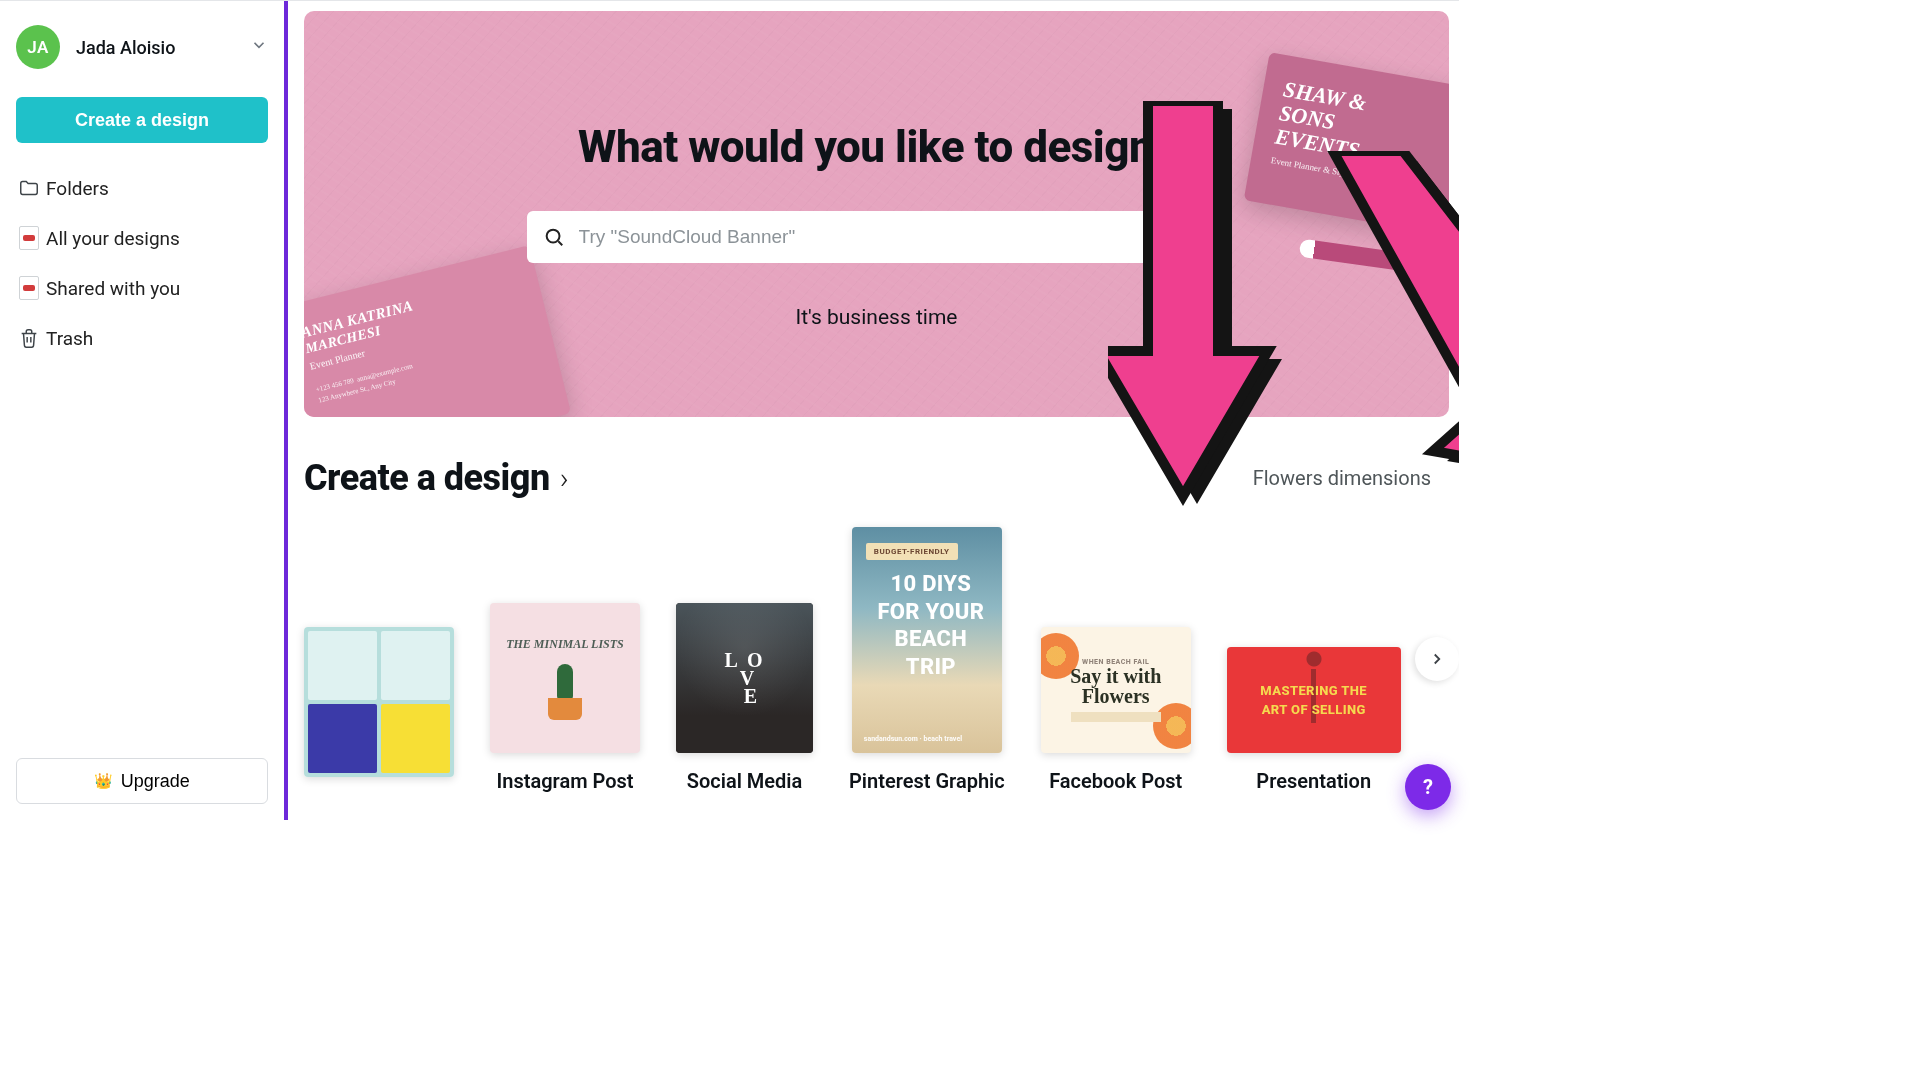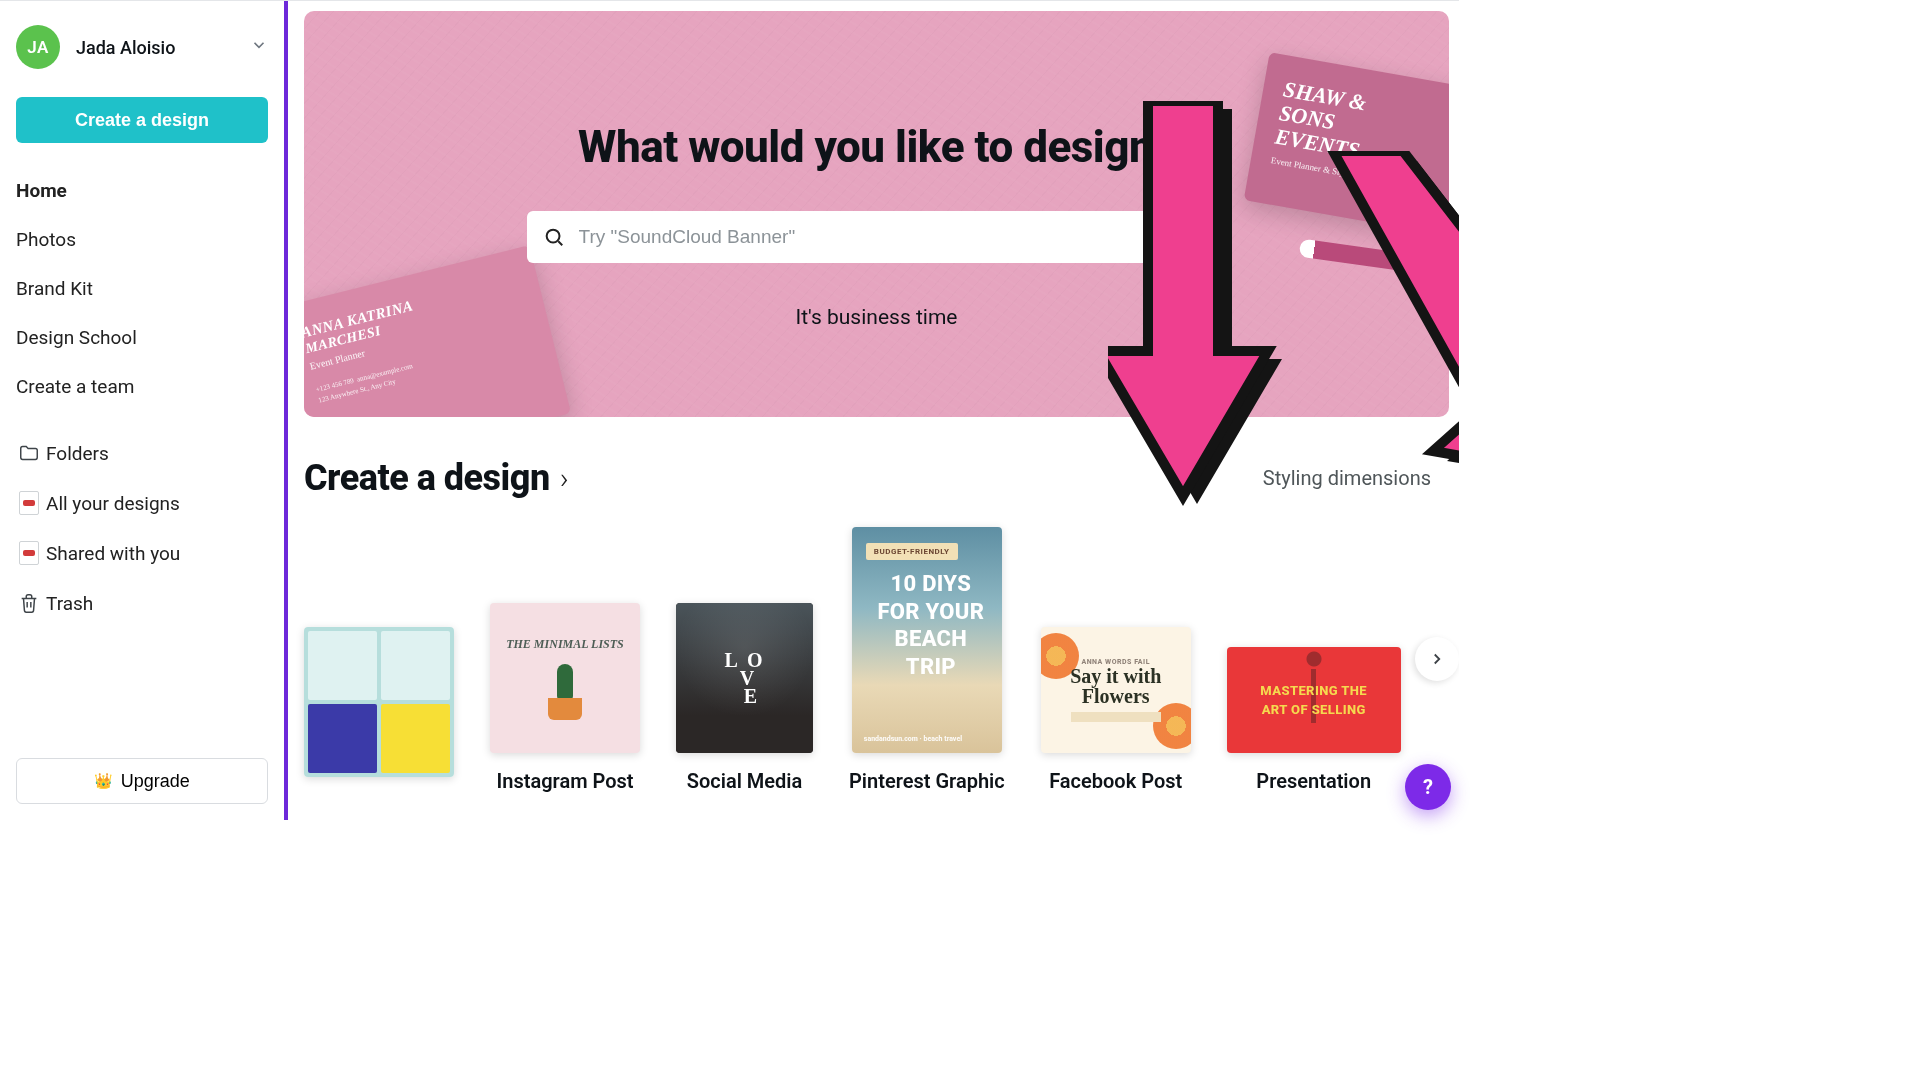--- a/index.html
+++ b/index.html
@@ -341,27 +341,20 @@
       <div class="user-name">Jada Aloisio</div>
       <span class="chevron">
         <svg width="18" height="18" viewBox="0 0 24 24" fill="none" stroke="currentColor" stroke-width="2.2">
             <polyline points="6 9 12 15 18 9"></polyline>
           </svg>
       </span>
     </div>
 
     <button class="create-btn">Create a design</button>
 
-    <nav class="nav-primary">
-      <a href="#" class="active">Home</a>
-      <a href="#">Photos</a>
-      <a href="#">Brand Kit</a>
-      <a href="#">Design School</a>
-      <a href="#">Create a team</a>
-    </nav>
 
     <nav class="nav-secondary">
       <a href="#">
         <span class="icon-slot">
           <svg width="22" height="22" viewBox="0 0 24 24" fill="none" stroke="currentColor" stroke-width="1.6">
               <path d="M3 7a2 2 0 0 1 2-2h4l2 2h8a2 2 0 0 1 2 2v8a2 2 0 0 1-2 2H5a2 2 0 0 1-2-2V7z"></path>
             </svg>
         </span>
         <span>Folders</span>
       </a>
@@ -428,21 +421,21 @@
         </div>
 
         <div class="hero-tagline">It's business time</div>
       </div>
     </section>
 
     <div class="section-head">
       <h2>Create a design</h2>
       <span class="more">›</span>
       <span class="spacer"></span>
-      <span class="custom-dim">Styling dimensions</span>
+      <span class="custom-dim">Flowers dimensions</span>
     </div>
 
     <div class="type-row">
 
       <div class="type-card">
         <div class="thumb th-grid">
           <div class="cells">
             <div class="c"></div>
               <div class="c"></div>
             <div class="c b"></div>
@@ -481,21 +474,21 @@
           <div class="f">sandandsun.com&nbsp;·&nbsp;beach&nbsp;travel</div>
         </div>
         <div class="type-label">Pinterest Graphic</div>
       </div>
 
       <div class="type-card">
         <div class="thumb th-fb">
           <span class="flower l"></span>
             <span class="flower r"></span>
           <div class="stack">
-            <div class="s">ANNA WORDS FAIL</div>
+            <div class="s">WHEN BEACH FAIL</div>
             <div class="big">Say it with Flowers</div>
             <div class="bar"></div>
           </div>
         </div>
         <div class="type-label">Facebook Post</div>
       </div>
 
       <div class="type-card">
         <div class="thumb th-pres">
           <div class="mic"></div>

